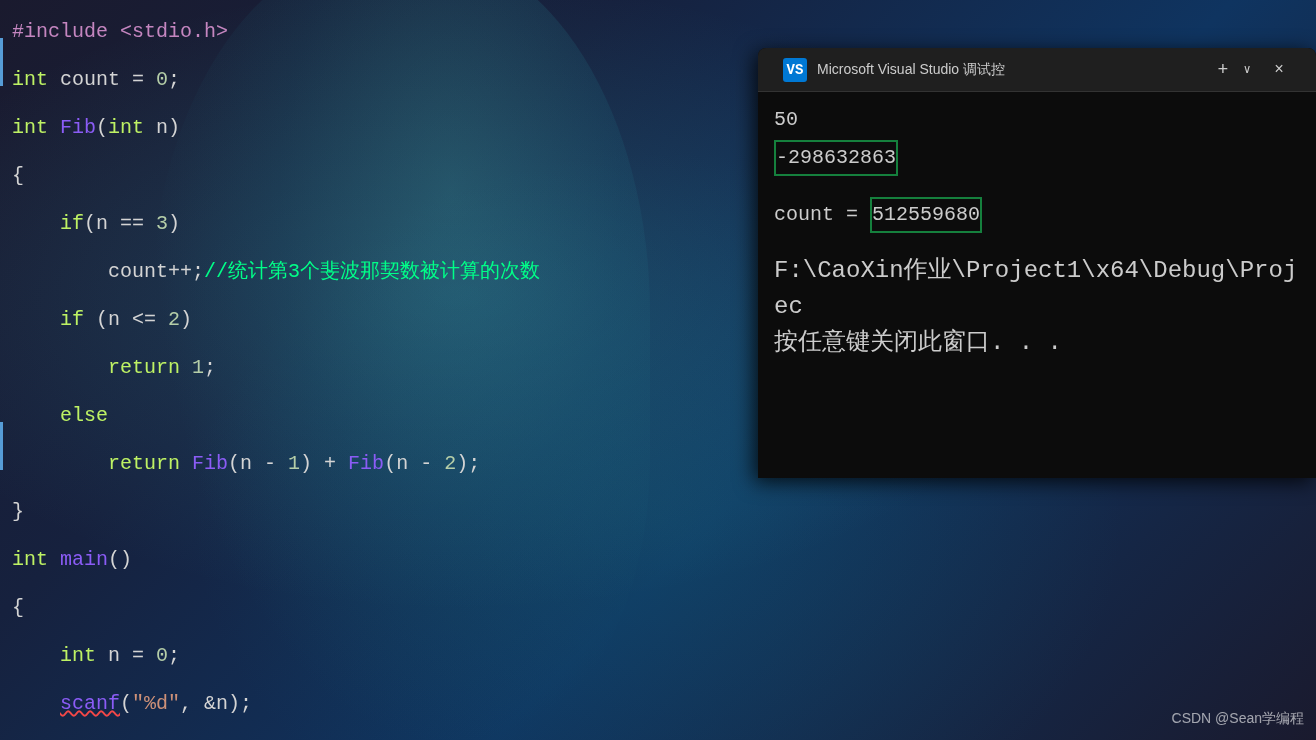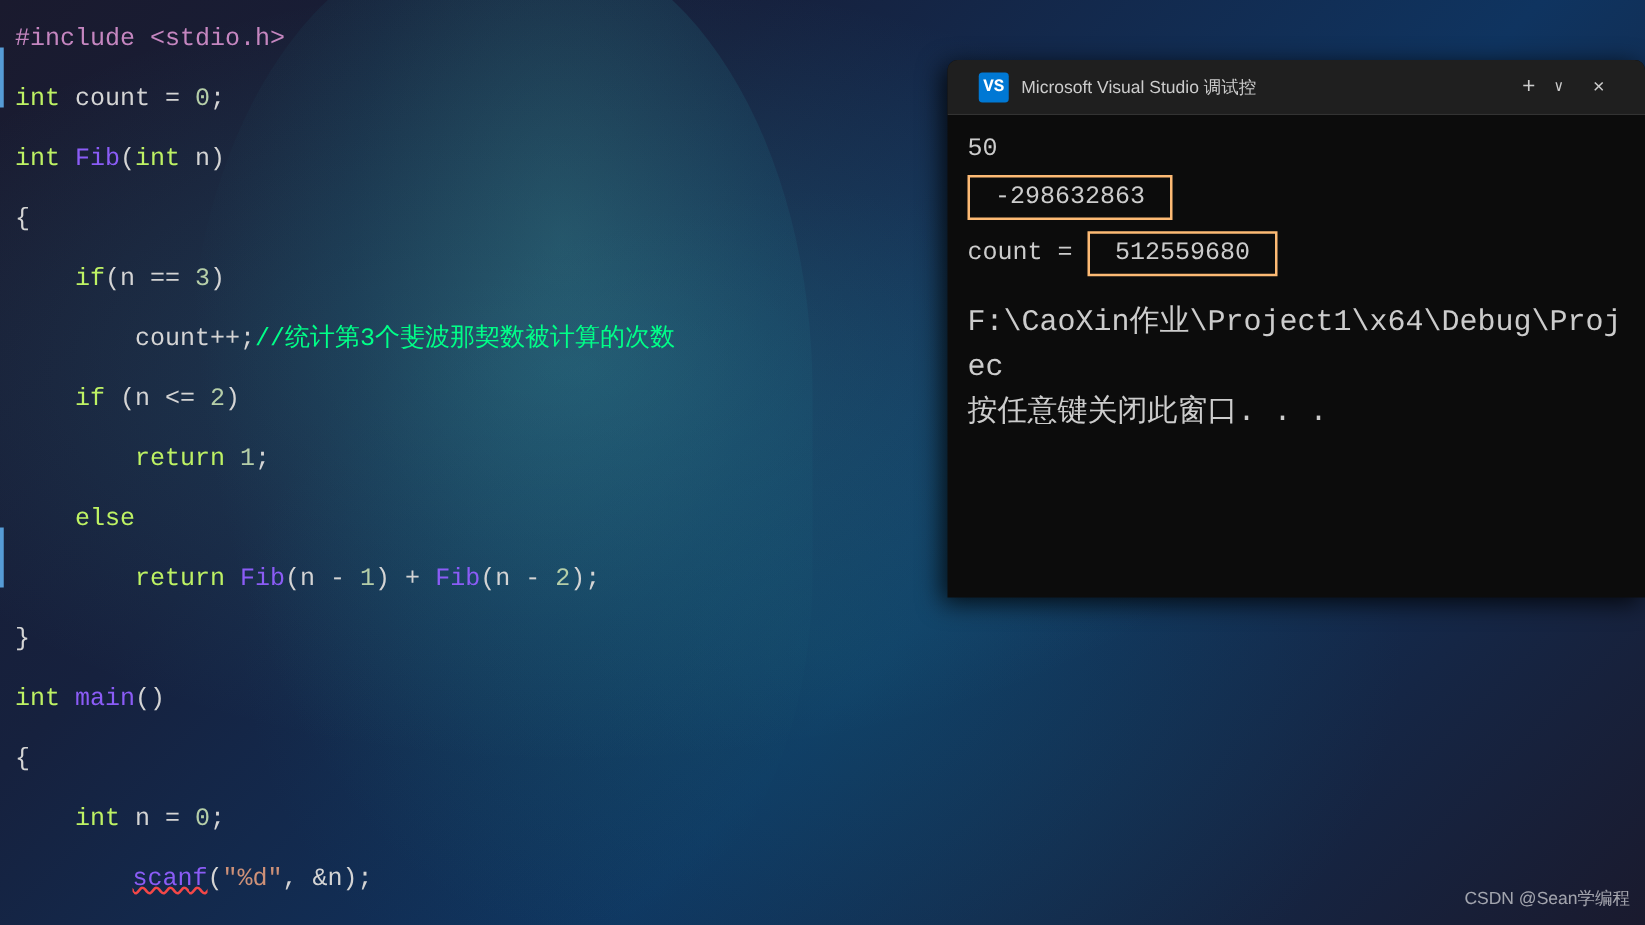--- a/index.html
+++ b/index.html
@@ -76,21 +76,20 @@
     .kw { color: #bef264; } 
     .fn { color: #8b5cf6; } 
     .num { color: #b5cea8; } 
     .str { color: #ce9178; } 
     .macro { color: #c586c0; }
 
     
     .underline-red {
       text-decoration: underline wavy #f44747;
       text-decoration-skip-ink: none;
-      margin-left: 46px;
     }
 
     
     .comment-highlight {
       color: #00ff88;
       font-size: 20px;
     }
 
     
     .console-window {
@@ -184,22 +183,22 @@
       color: #cccccc;
       font-family: 'Consolas', 'Courier New', monospace;
     }
 
     .console-line {
       display: block;
       margin-bottom: 4px;
     }
 
     .red-box {
-      border: 2px solid #fdba74;
-      padding: 0 20px;
+      border: 2px solid #15803d;
+      padding: 0 0;
       display: inline-block;
       color: #cccccc;
     }
 
     .console-path {
       color: #cccccc;
       font-size: 24px;
       line-height: 1.5;
       word-break: break-all;
     }
@@ -276,21 +275,21 @@
     <span class="console-title">Microsoft Visual Studio 调试控</span>
     <div class="console-add">+</div>
     <div class="console-chevron">∨</div>
     <div class="console-close">×</div>
   </div>
   <div class="console-body">
     <span class="console-line">50</span>
     <span class="console-line">
       <span class="red-box">-298632863</span>
     </span>
-    <span class="console-line" style="margin-top:9px;">
+    <span class="console-line" style="margin-top:21px;">
       <span>count = </span><span class="red-box">512559680</span>
     </span>
     <div style="margin-top: 20px;">
       <div class="console-path">F:\CaoXin作业\Project1\x64\Debug\Projec</div>
       <div class="console-path">按任意键关闭此窗口. . .</div>
     </div>
   </div>
 </div>
 
 <div class="watermark">

